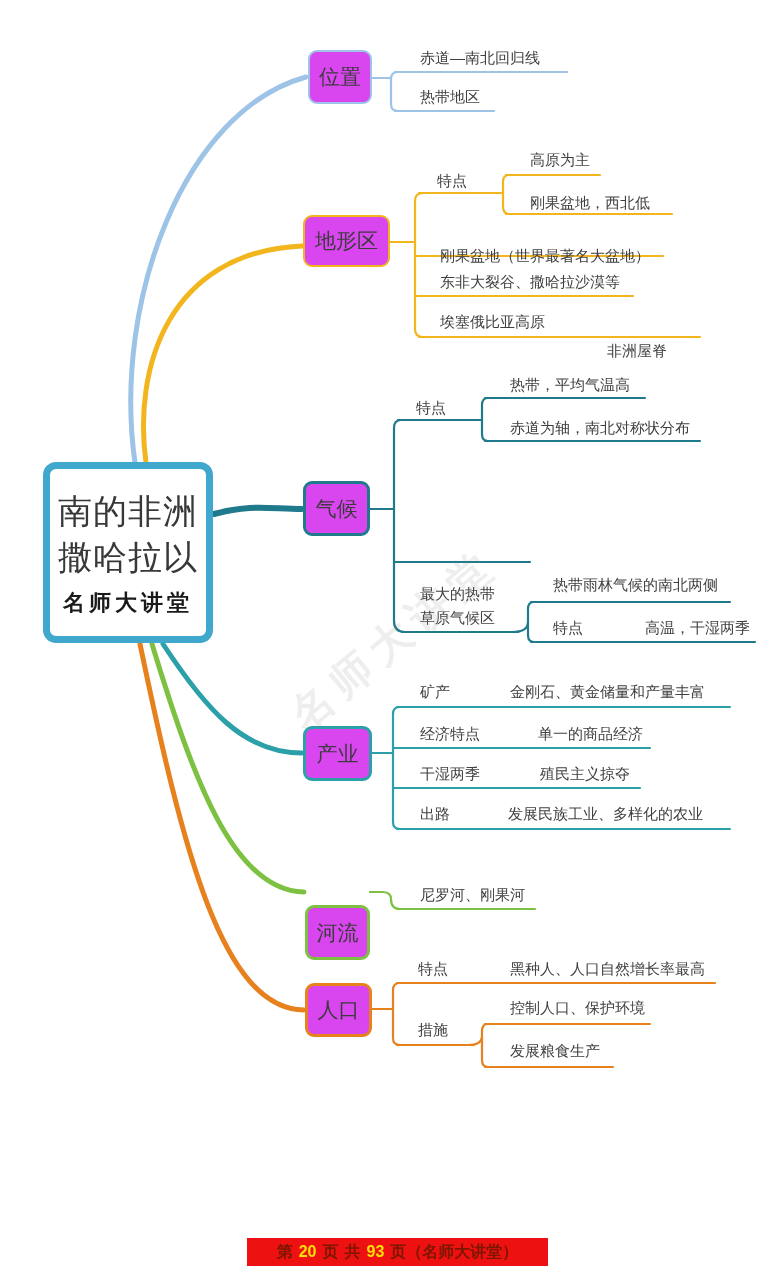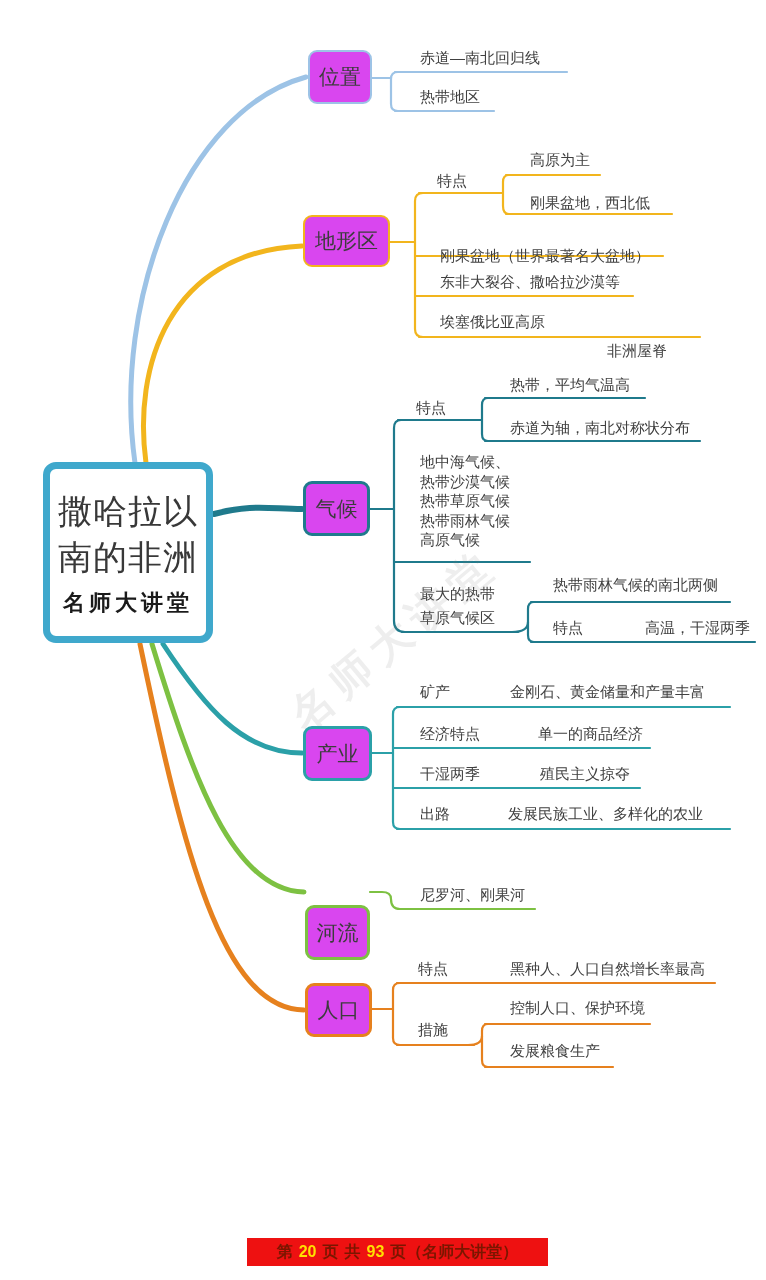--- a/index.html
+++ b/index.html
@@ -115,49 +115,42 @@
     <path class="thin st-pop" d="M397,1045 H474"></path>
     <path class="thin st-pop" d="M468,1045 Q482,1045 482,1036"></path>
     <path class="thin st-pop" d="M488,1024 Q482,1024 482,1031 V1060 Q482,1067 488,1067"></path>
     <path class="thin st-pop" d="M485,1024 H650"></path>
     <path class="thin st-pop" d="M485,1067 H613"></path>
   </svg>
 
   <div class="watermark">名师大讲堂</div>
 
   <div class="center-node">
+    <div class="line">南的非洲</div>
     <div class="line">撒哈拉以</div>
-    <div class="line">南的非洲</div>
     <div class="sub">名师大讲堂</div>
   </div>
 
   <div class="node b-loc" style="left:308px;top:50px;width:64px;height:54px;">位置</div>
   <div class="t" style="left:420px;top:49px;">赤道—南北回归线</div>
   <div class="t" style="left:420px;top:88px;">热带地区</div>
 
   <div class="node b-ter" style="left:303px;top:215px;width:87px;height:52px;">地形区</div>
   <div class="t" style="left:437px;top:172px;">特点</div>
   <div class="t" style="left:530px;top:151px;">高原为主</div>
   <div class="t" style="left:530px;top:194px;">刚果盆地，西北低</div>
   <div class="t" style="left:440px;top:233px;margin-top:14px;">刚果盆地（世界最著名大盆地）</div>
   <div class="t" style="left:440px;top:273px;">东非大裂谷、撒哈拉沙漠等</div>
   <div class="t" style="left:440px;top:313px;">埃塞俄比亚高原</div>
   <div class="t" style="left:607px;top:313px;margin-top:29px;">非洲屋脊</div>
 
   <div class="node b-cli" style="left:303px;top:481px;width:67px;height:55px;">气候</div>
   <div class="t" style="left:416px;top:399px;">特点</div>
   <div class="t" style="left:510px;top:376px;">热带，平均气温高</div>
   <div class="t" style="left:510px;top:419px;">赤道为轴，南北对称状分布</div>
-  <div class="t types" style="left:420px;top:452px;">
-    <div>地中海气候、</div>
-    <div>热带沙漠气候</div>
-    <div>热带草原气候</div>
-    <div>热带雨林气候</div>
-    <div>高原气候</div>
-  </div>
   <div class="t two-line" style="left:420px;top:582px;">
     <div>最大的热带</div>
     <div>草原气候区</div>
   </div>
   <div class="t" style="left:553px;top:576px;">热带雨林气候的南北两侧</div>
   <div class="t" style="left:553px;top:619px;">特点</div>
   <div class="t" style="left:645px;top:619px;">高温，干湿两季</div>
 
   <div class="node b-ind" style="left:303px;top:726px;width:69px;height:55px;">产业</div>
   <div class="t" style="left:420px;top:683px;">矿产</div>

